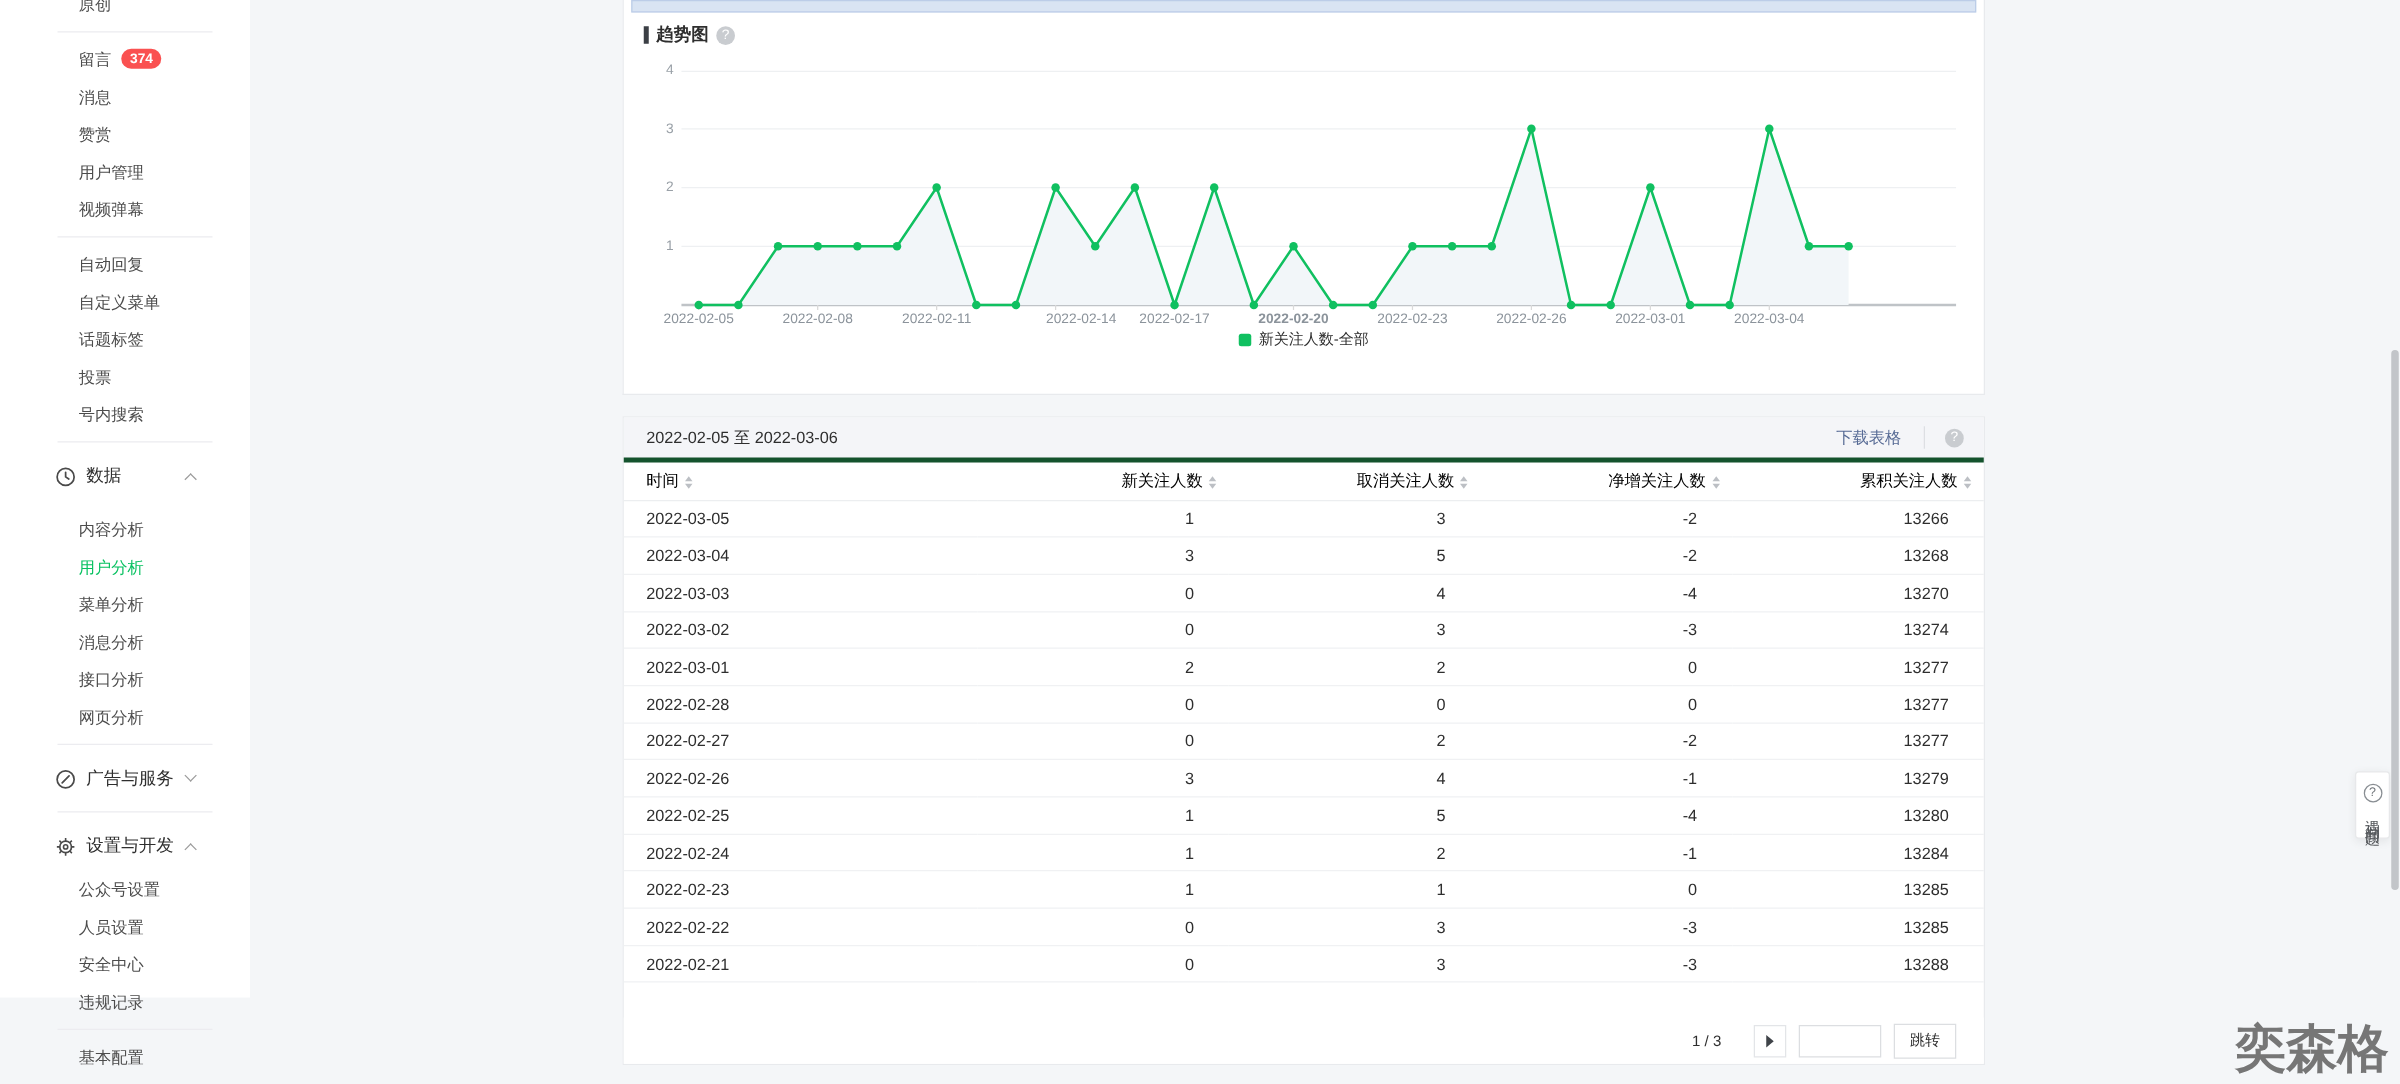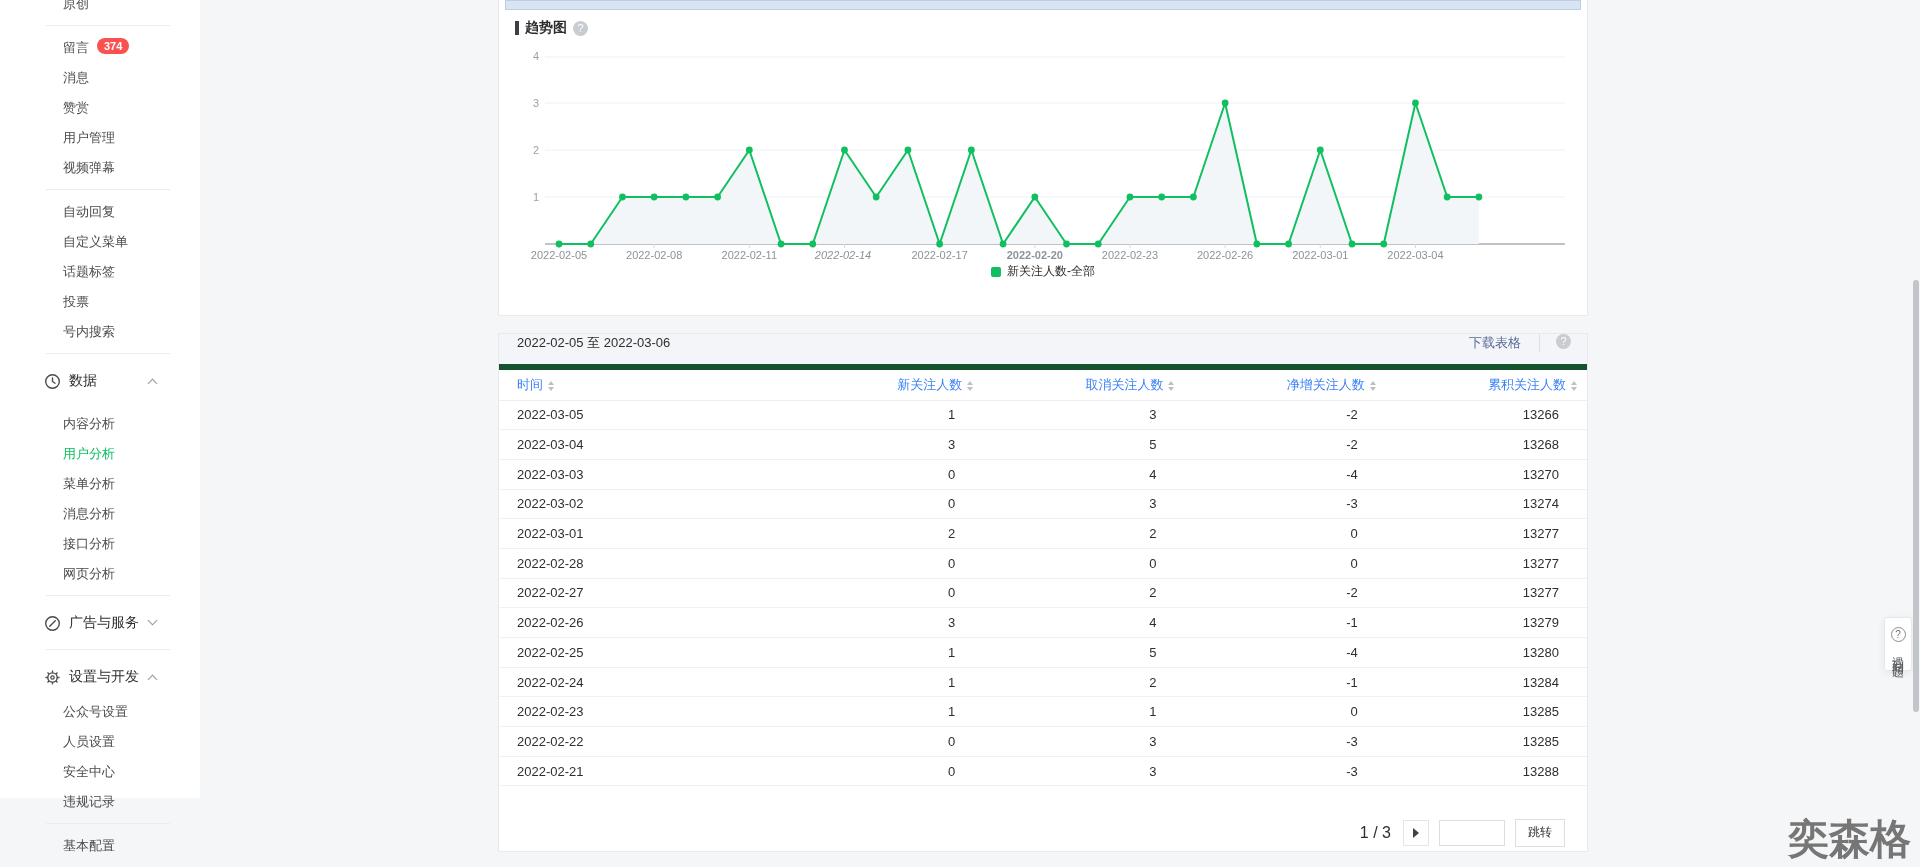--- a/index.html
+++ b/index.html
@@ -37,36 +37,36 @@
   .chart-title { font-size:14px; font-weight:700; color:#2e2e2e; }
   .help-dot { width:15px; height:15px; border-radius:50%; background:#c9ccd0; color:#fff; font-size:11px; line-height:15px; text-align:center; cursor:pointer; flex:0 0 auto; }
   #trend-svg { position:absolute; left:46px; top:56px; }
   .plot-ylabel { position:absolute; font-size:11px; color:#99a0a7; width:16px; text-align:right; left:24px; transform:translateY(-50%); }
   .plot-xlabel { position:absolute; font-size:11px; color:#8b939b; top:249px; transform:translateX(-50%); white-space:nowrap; }
   .legend-row { position:absolute; left:0; right:0; top:263px; display:flex; justify-content:center; align-items:center; gap:6px; }
   .legend-swatch { width:10px; height:10px; border-radius:2px; }
   .legend-label { font-size:12px; color:#2e2e2e; }
 
   
-  .range-bar { height:36px; background:#f4f5f8; border-bottom:6px solid #14532d; display:flex; padding-left:18px; font-size:13px; color:#2e2e2e; }
+  .range-bar { height:36px; background:#f4f5f8; border-bottom:4px solid #14532d; display:flex; align-items:center; padding-left:18px; font-size:13px; color:#2e2e2e; }
   .range-spacer { flex:1; }
   .download-link { font-size:13px; color:#576b95; cursor:pointer; padding:0 18px; }
   .range-divider { width:1px; height:18px; background:#dddfe3; }
   .range-help { margin:0 16px; }
   table { width:100%; border-collapse:collapse; table-layout:fixed; }
-  thead th { height:30px; font-size:13px; color:#3b82f6; font-weight:400; text-align:right; padding-right:10px; border-bottom:1px solid #eceef0; cursor:pointer; }
+  thead th { height:30px; font-size:13px; color:#000000; font-weight:400; text-align:right; padding-right:10px; border-bottom:1px solid #eceef0; cursor:pointer; }
   th.col-time { text-align:left; padding-left:18px; }
   .sort { display:inline-block; vertical-align:-2px; margin-left:5px; }
   .sort i { display:block; width:0; height:0; border-left:3.5px solid transparent; border-right:3.5px solid transparent; }
   .sort .up { border-bottom:4px solid #bcbfc4; margin-bottom:2px; }
   .sort .dn { border-top:4px solid #bcbfc4; }
   tbody td { height:29.7px; font-size:13px; color:#2e2e2e; text-align:right; padding-right:28px; border-bottom:1px solid #f0f1f3; }
   td.col-time { text-align:left; padding-left:18px; }
   .table-footer { position:absolute; left:0; right:0; bottom:0; height:37px; display:flex; align-items:center; justify-content:flex-end; gap:10px; padding-right:22px; background:#fff; }
-  .page-info { font-size:16px; color:#2e2e2e; margin-right:2px; }
+  .page-info { font-size:12px; color:#2e2e2e; margin-right:16px; }
   .page-next { width:26px; height:26px; border:1px solid #e3e5e8; background:#fff; display:flex; align-items:center; justify-content:center; cursor:pointer; }
   .page-next .tri { width:0; height:0; border-top:5px solid transparent; border-bottom:5px solid transparent; border-left:6px solid #3f4348; }
   .jump-input { width:66px; height:26px; border:1px solid #dcdee1; background:#fff; font-size:12px; padding:0 6px; }
   .jump-btn { height:28px; padding:0 12px; border:1px solid #dcdee1; background:#fff; font-size:12px; color:#2e2e2e; cursor:pointer; }
 
   
   .help-float { position:absolute; left:1884px; top:617px; width:28px; padding:9px 0 11px; background:#fff; border:1px solid #e7e8ea; border-radius:3px; box-shadow:0 2px 8px rgba(0,0,0,.07); display:flex; flex-direction:column; align-items:center; gap:5px; cursor:pointer; }
   .help-q { width:15px; height:15px; border-radius:50%; border:1px solid #888d92; color:#6f7479; font-size:10px; line-height:14px; text-align:center; }
   .help-text { writing-mode:vertical-rl; text-orientation:upright; font-size:12px; color:#55585c; letter-spacing:3px; line-height:1; }
   .scrollbar-thumb { position:absolute; right:1px; top:280px; width:6px; height:432px; background:#c2c5c9; border-radius:3px; cursor:pointer; }
@@ -198,21 +198,21 @@
       <circle cx="807" cy="188" r="3.4" fill="#10c060" data-name="data-point"></circle>
       <circle cx="838.72" cy="188" r="3.4" fill="#10c060" data-name="data-point"></circle>
       <circle cx="870.4399999999999" cy="47" r="3.4" fill="#10c060" data-name="data-point"></circle>
       <circle cx="902.16" cy="141" r="3.4" fill="#10c060" data-name="data-point"></circle>
       <circle cx="933.88" cy="141" r="3.4" fill="#10c060" data-name="data-point"></circle>
     </svg>
   <div id="xlabels" data-name="x-axis-labels">
       <div class="plot-xlabel" data-name="x-tick-label" style="left: 60px;">2022-02-05</div>
       <div class="plot-xlabel" data-name="x-tick-label" style="left: 155.16px;">2022-02-08</div>
       <div class="plot-xlabel" data-name="x-tick-label" style="left: 250.32px;">2022-02-11</div>
-      <div class="plot-xlabel" data-name="x-tick-label" style="left: 344px; font-style: italic;">2022-02-14</div>
+      <div class="plot-xlabel" data-name="x-tick-label" style="left: 366px;">2022-02-14</div>
       <div class="plot-xlabel" data-name="x-tick-label" style="left: 440.64px;">2022-02-17</div>
       <div class="plot-xlabel" data-name="x-tick-label" style="left: 535.8px; font-weight: bold;">2022-02-20</div>
       <div class="plot-xlabel" data-name="x-tick-label" style="left: 630.96px;">2022-02-23</div>
       <div class="plot-xlabel" data-name="x-tick-label" style="left: 726.12px;">2022-02-26</div>
       <div class="plot-xlabel" data-name="x-tick-label" style="left: 821.28px;">2022-03-01</div>
       <div class="plot-xlabel" data-name="x-tick-label" style="left: 916.44px;">2022-03-04</div>
     </div>
   <div class="legend-row" data-name="chart-legend">
     <span class="legend-swatch" id="legend-swatch" data-name="legend-swatch" style="background: rgb(16, 192, 96);"></span>
     <span class="legend-label" data-name="legend-label">新关注人数-全部</span>

